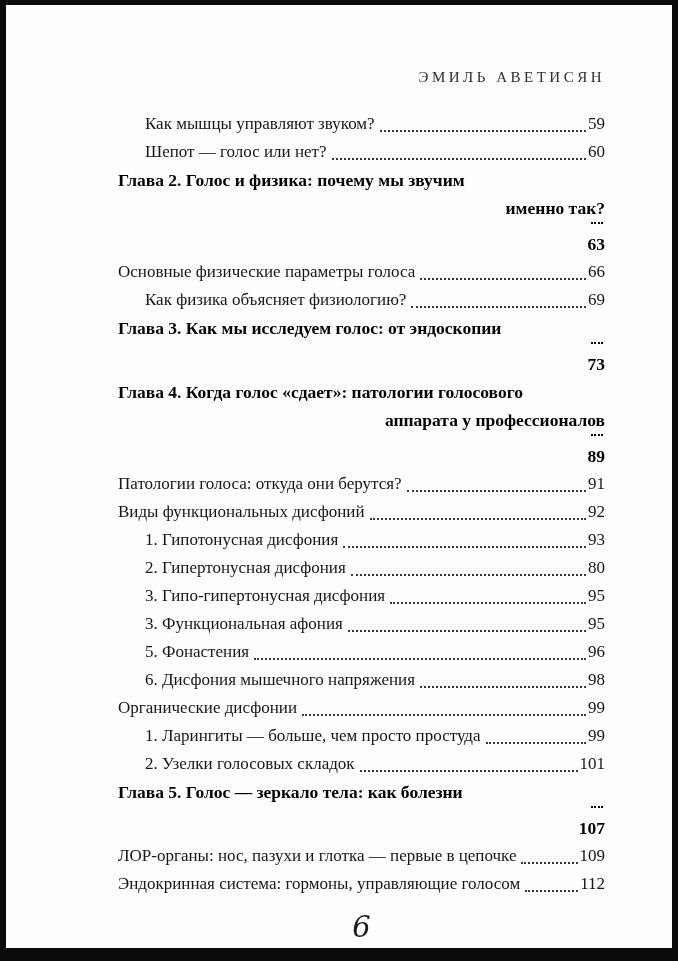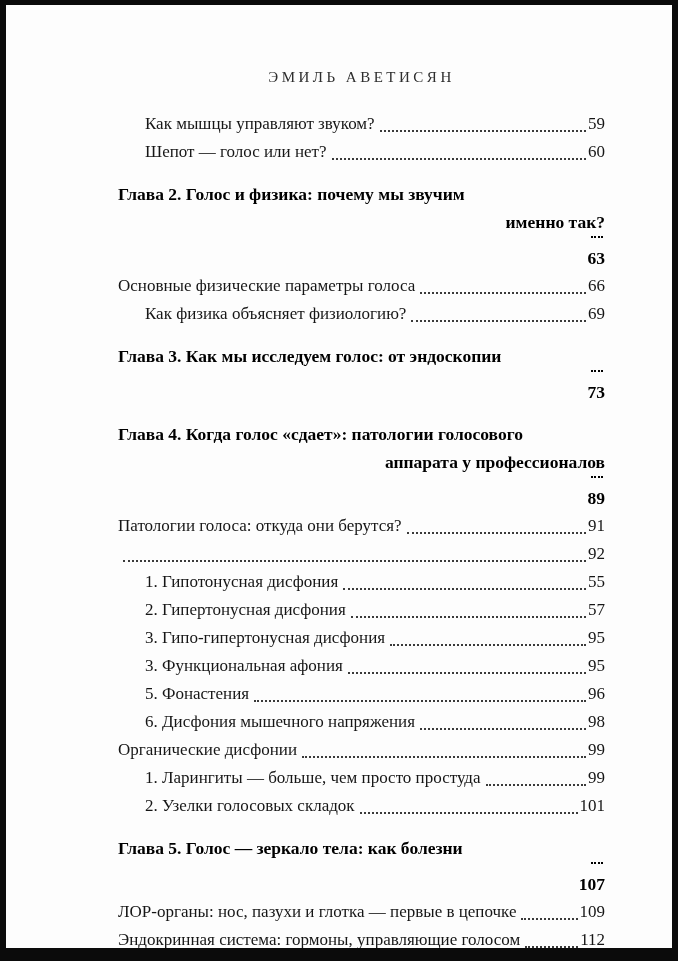--- a/index.html
+++ b/index.html
@@ -10,33 +10,32 @@
     box-sizing: border-box;
     background: #fdfdfd;
     border: solid #0b0b0b;
     border-width: 5px 6px 13px 6px;
     padding: 64px 67px 0 112px;
     font-family: "Liberation Serif", serif;
     color: #161616;
     overflow: hidden;
   }
   .running-header {
-    text-align: center;
+    text-align: right;
     font-size: 15px;
     letter-spacing: 3.5px;
     color: #2d2d2d;
     margin-bottom: 24px;
     font-family: "Liberation Serif", serif;
   }
   .toc { font-size: 17px; line-height: 28px; }
   .entry { }
   .entry.chapter {
     font-weight: bold;
     color: #000;
-    margin-top: 14px;
     font-size: 17.5px;
   }
   .entry.sub .line { padding-left: 27px; }
   .entry.chapter .line.cont { padding-left: 30px; flex-direction: column; }
   .line { display: flex; align-items: flex-end; }
   .txt { white-space: nowrap; }
   .leader {
     flex: 1;
     min-width: 12px;
     border-bottom: 2px dotted #3a3a3a;
@@ -119,36 +118,37 @@
       </div>
       <div class="entry section">
         <div class="line">
           <span class="txt">Патологии голоса: откуда они берутся?</span>
           <span class="leader"></span>
           <span class="pg">91</span>
         </div>
       </div>
       <div class="entry section">
         <div class="line">
+          <span class="txt">Виды функциональных дисфоний</span>
           <span class="leader"></span>
           <span class="pg">92</span>
         </div>
       </div>
       <div class="entry sub">
         <div class="line">
           <span class="txt">1. Гипотонусная дисфония</span>
           <span class="leader"></span>
-          <span class="pg">55</span>
+          <span class="pg">93</span>
         </div>
       </div>
       <div class="entry sub">
         <div class="line">
           <span class="txt">2. Гипертонусная дисфония</span>
           <span class="leader"></span>
-          <span class="pg">57</span>
+          <span class="pg">80</span>
         </div>
       </div>
       <div class="entry sub">
         <div class="line">
           <span class="txt">3. Гипо-гипертонусная дисфония</span>
           <span class="leader"></span>
           <span class="pg">95</span>
         </div>
       </div>
       <div class="entry sub">

